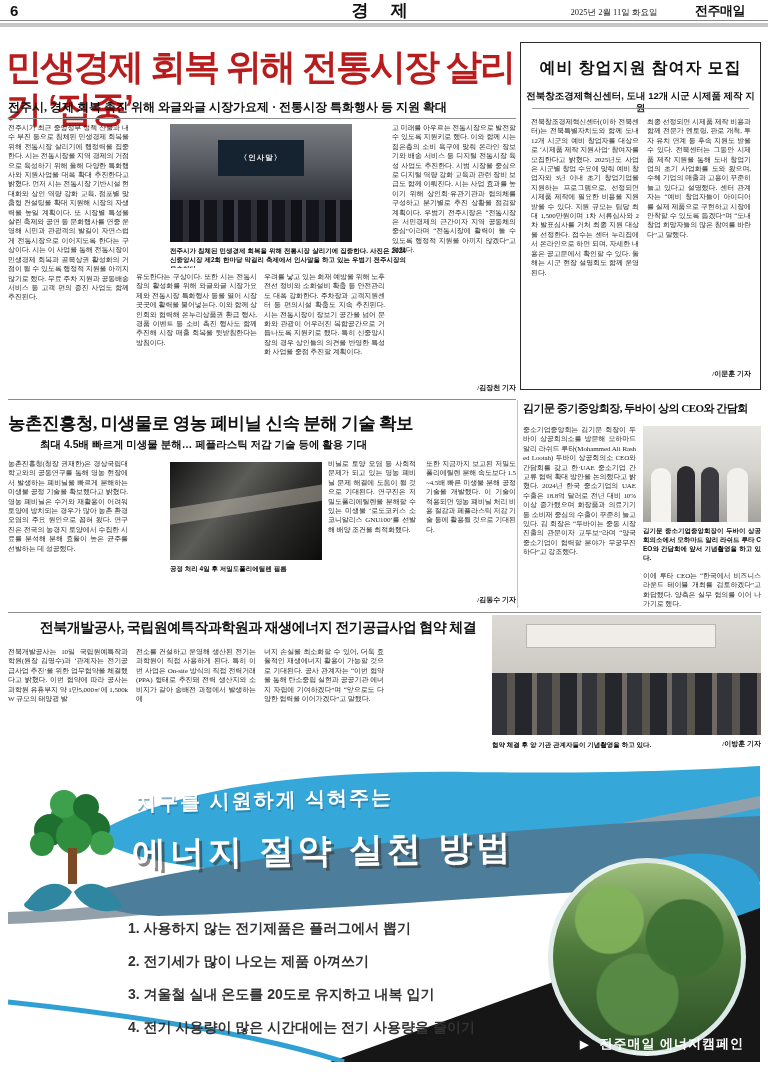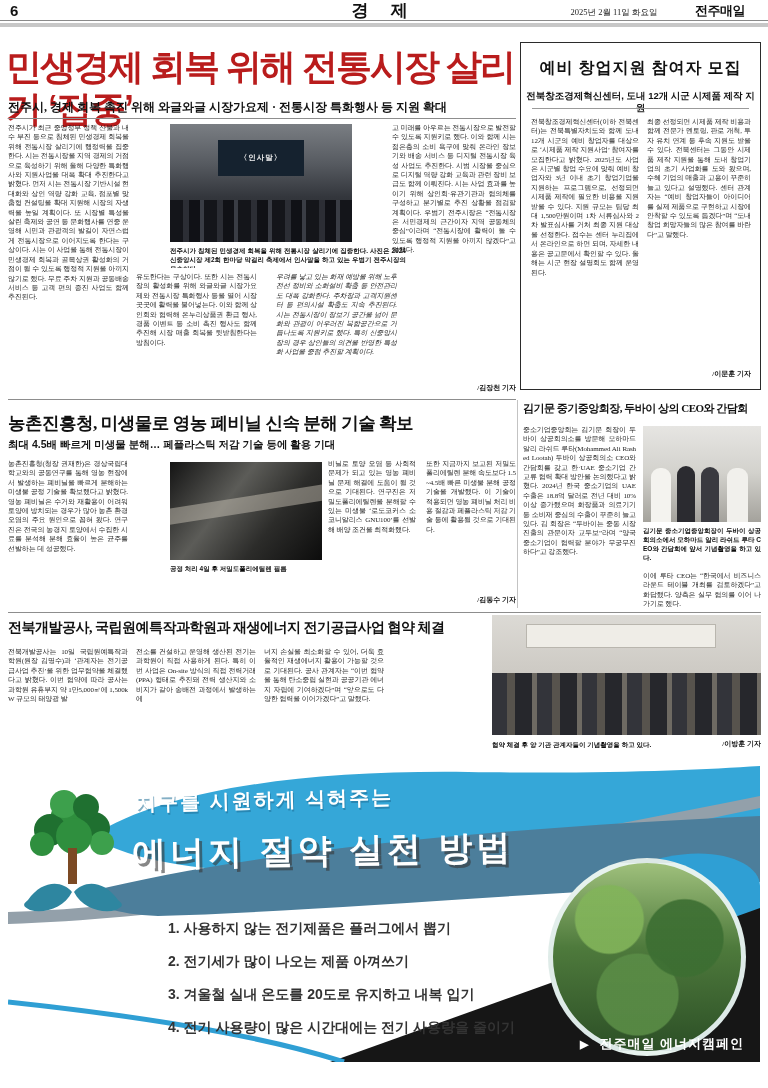--- a/index.html
+++ b/index.html
@@ -16,23 +16,23 @@
   .hdr-section { left:0; top:1px; width:768px; text-align:center; font:700 17px/20px "Liberation Serif",serif; letter-spacing:9px; }
   .hdr-date { left:540px; top:7px; width:148px; text-align:center; font:400 8.5px/11px "Liberation Serif",serif; color:#222; }
   .hdr-brand { left:695px; top:3px; width:65px; font:900 13px/15px "Liberation Sans",sans-serif; letter-spacing:-0.5px; }
   .rule-thin { background:#8a8a8a; height:1px; }
   .rule-thick { background:#c7c7c7; height:4px; }
 
   
   .hl1 { font:900 36px/42px "Liberation Sans",sans-serif; letter-spacing:-2px; color:#b91c1c; }
   .sub1 { font:700 12px/15px "Liberation Serif",serif; color:#111; }
   .hl2 { font:700 17.5px/22px "Liberation Serif",serif; letter-spacing:-0.5px; }
-  .sub2 { font:700 10.5px/13px "Liberation Sans",sans-serif; color:#151515; }
+  .sub2 { font:700 10.5px/13px "Liberation Sans",sans-serif; color:#151515;margin-left:32px; }
   .hl3 { font:700 11px/14px "Liberation Serif",serif; letter-spacing:-0.5px; }
-  .hl4 { font:700 14px/18px "Liberation Serif",serif; letter-spacing:-0.5px; }
+  .hl4 { font:700 14px/18px "Liberation Serif",serif; letter-spacing:-0.5px;text-align:center; }
 
   
   .bcol {
     font:400 7px/9.4px "Liberation Serif",serif; color:#1c1c1c;
     text-align:justify; word-break:break-all; overflow:hidden; letter-spacing:-0.1px;
   }
   .cap {
     font:700 6.5px/9px "Liberation Sans",sans-serif; color:#0c0c0c;
     text-align:justify; word-break:break-all; overflow:hidden;
   }
@@ -62,21 +62,21 @@
   .vrule { background:#c3c3c3; width:1px; }
   .hrule { background:#8d8d8d; height:1px; }
 
   
   .banner { left:8px; top:766px; width:752px; height:296px; background:#fff; }
   .banner svg { position:absolute; left:0; top:0; }
   .bn-sub { left:128px; top:22px; font:800 20px/24px "Liberation Sans",sans-serif; color:#fff;
             letter-spacing:2px; transform:rotate(-1.5deg); text-shadow:1px 2px 0 rgba(30,110,150,.55); }
   .bn-title { left:124px; top:64px; font:900 34px/40px "Liberation Sans",sans-serif; color:#fff;
               letter-spacing:4px; transform:rotate(-1deg); text-shadow:3px 3px 0 rgba(55,55,55,.6); }
-  .bn-list { left:120px; top:146px; width:430px; font:600 14px/33px "Liberation Sans",sans-serif; color:#333;margin-left:40px; }
+  .bn-list { left:120px; top:146px; width:430px; font:600 14px/33px "Liberation Sans",sans-serif; color:#333; }
   .bn-foot { right:16px; bottom:9px; color:#fff; font:700 13px/18px "Liberation Sans",sans-serif; letter-spacing:1px; }
   .bn-foot .arrow { font-size:11px; margin-right:10px; }
   .circle-photo { left:540px; top:92px; width:198px; height:198px; border-radius:50%;
                   border:5px solid rgba(240,248,252,.9);
                   background:
                     radial-gradient(circle at 30% 30%, rgba(130,180,90,.9) 0 18%, transparent 19%),
                     radial-gradient(circle at 70% 40%, rgba(60,110,50,.9) 0 22%, transparent 23%),
                     radial-gradient(circle at 45% 70%, rgba(90,140,70,.9) 0 24%, transparent 25%),
                     linear-gradient(180deg,#9fc07c 0%,#4e7a3c 45%,#2c4f26 100%); }
 </style>
@@ -97,21 +97,21 @@
   <div class="abs hrule" style="left:8px;top:118px;width:508px;"></div>
 
   <div class="abs ph ph1" style="left:170px;top:124px;width:182px;height:118px;">
     <div class="ph1-screen">〈인사말〉</div>
     <div class="ph1-crowd"></div>
   </div>
   <div class="abs cap" style="left:170px;top:246px;width:236px;height:22px;">전주시가 침체된 민생경제 회복을 위해 전통시장 살리기에 집중한다. 사진은 2024 신중앙시장 제2회 한마당 막걸리 축제에서 인사말을 하고 있는 우범기 전주시장의 모습이다.</div>
 
   <div class="abs bcol" style="left:8px;top:124px;width:121px;height:268px;">전주시가 최근 중앙정부 정책 산물과 내수 부진 등으로 침체된 민생경제 회복을 위해 전통시장 살리기에 행정력을 집중한다. 시는 전통시장을 지역 경제의 거점으로 육성하기 위해 올해 다양한 특화행사와 지원사업을 대폭 확대 추진한다고 밝혔다. 먼저 시는 전통시장 기반시설 현대화와 상인 역량 강화 교육, 점포별 맞춤형 컨설팅을 확대 지원해 시장의 자생력을 높일 계획이다. 또 시장별 특성을 살린 축제와 공연 등 문화행사를 연중 운영해 시민과 관광객의 발길이 자연스럽게 전통시장으로 이어지도록 한다는 구상이다. 시는 이 사업을 통해 전통시장이 민생경제 회복과 골목상권 활성화의 거점이 될 수 있도록 행정적 지원을 아끼지 않기로 했다. 무료 주차 지원과 공동배송 서비스 등 고객 편의 증진 사업도 함께 추진된다.</div>
   <div class="abs bcol" style="left:136px;top:273px;width:121px;height:119px;">유도한다는 구상이다. 또한 시는 전통시장의 활성화를 위해 와글와글 시장가요제와 전통시장 특화행사 등을 열어 시장 곳곳에 활력을 불어넣는다. 이와 함께 상인회와 협력해 온누리상품권 환급 행사, 경품 이벤트 등 소비 촉진 행사도 함께 추진해 시장 매출 회복을 뒷받침한다는 방침이다.</div>
-  <div class="abs bcol" style="left:276px;top:273px;width:121px;height:119px;font-style:italic;">우려를 낳고 있는 화재 예방을 위해 노후 전선 정비와 소화설비 확충 등 안전관리도 대폭 강화한다. 주차장과 고객지원센터 등 편의시설 확충도 지속 추진된다. 시는 전통시장이 장보기 공간을 넘어 문화와 관광이 어우러진 복합공간으로 거듭나도록 지원키로 했다. 특히 신중앙시장의 경우 상인들의 의견을 반영한 특성화 사업을 중점 추진할 계획이다.</div>
+  <div class="abs bcol" style="left:264px;top:273px;width:121px;height:119px;">우려를 낳고 있는 화재 예방을 위해 노후 전선 정비와 소화설비 확충 등 안전관리도 대폭 강화한다. 주차장과 고객지원센터 등 편의시설 확충도 지속 추진된다. 시는 전통시장이 장보기 공간을 넘어 문화와 관광이 어우러진 복합공간으로 거듭나도록 지원키로 했다. 특히 신중앙시장의 경우 상인들의 의견을 반영한 특성화 사업을 중점 추진할 계획이다.</div>
   <div class="abs bcol" style="left:392px;top:124px;width:124px;height:258px;">고 미래를 아우르는 전통시장으로 발전할 수 있도록 지원키로 했다. 이와 함께 시는 젊은층의 소비 욕구에 맞춰 온라인 장보기와 배송 서비스 등 디지털 전통시장 육성 사업도 추진한다. 시범 시장을 중심으로 디지털 역량 강화 교육과 관련 장비 보급도 함께 이뤄진다. 시는 사업 효과를 높이기 위해 상인회·유관기관과 협의체를 구성하고 분기별로 추진 상황을 점검할 계획이다. 우범기 전주시장은 “전통시장은 서민경제의 근간이자 지역 공동체의 중심”이라며 “전통시장에 활력이 돌 수 있도록 행정적 지원을 아끼지 않겠다”고 말했다.</div>
   <div class="abs byline" style="left:392px;top:384px;width:124px;">/김장천 기자</div>
 
   <div class="abs nbox" style="left:520px;top:42px;width:241px;height:348px;"></div>
   <div class="abs nbox-title" style="left:522px;top:58px;width:237px;">예비 창업지원 참여자 모집</div>
   <div class="abs nbox-sub" style="left:522px;top:90px;width:237px;">전북창조경제혁신센터, 도내 12개 시군 시제품 제작 지원</div>
   <div class="abs hrule" style="left:532px;top:108px;width:217px;background:#9a9a9a;"></div>
   <div class="abs bcol" style="left:531px;top:118px;width:108px;height:264px;">전북창조경제혁신센터(이하 전북센터)는 전북특별자치도와 함께 도내 12개 시군의 예비 창업자를 대상으로 ‘시제품 제작 지원사업’ 참여자를 모집한다고 밝혔다. 2025년도 사업은 시군별 창업 수요에 맞춰 예비 창업자와 3년 이내 초기 창업기업을 지원하는 프로그램으로, 선정되면 시제품 제작에 필요한 비용을 지원받을 수 있다. 지원 규모는 팀당 최대 1,500만원이며 1차 서류심사와 2차 발표심사를 거쳐 최종 지원 대상을 선정한다. 접수는 센터 누리집에서 온라인으로 하면 되며, 자세한 내용은 공고문에서 확인할 수 있다. 올해는 시군 현장 설명회도 함께 운영된다.</div>
   <div class="abs bcol" style="left:647px;top:118px;width:104px;height:250px;">최종 선정되면 시제품 제작 비용과 함께 전문가 멘토링, 판로 개척, 투자 유치 연계 등 후속 지원도 받을 수 있다. 전북센터는 그동안 시제품 제작 지원을 통해 도내 창업기업의 초기 사업화를 도와 왔으며, 수혜 기업의 매출과 고용이 꾸준히 늘고 있다고 설명했다. 센터 관계자는 “예비 창업자들이 아이디어를 실제 제품으로 구현하고 시장에 안착할 수 있도록 돕겠다”며 “도내 창업 희망자들의 많은 참여를 바란다”고 말했다.</div>
   <div class="abs byline" style="left:647px;top:370px;width:104px;text-align:right;">/이문훈 기자</div>

